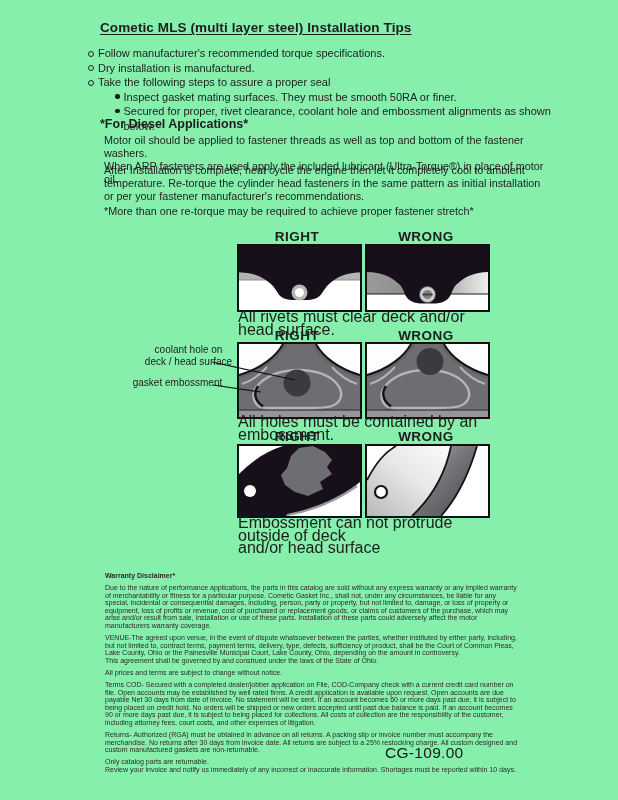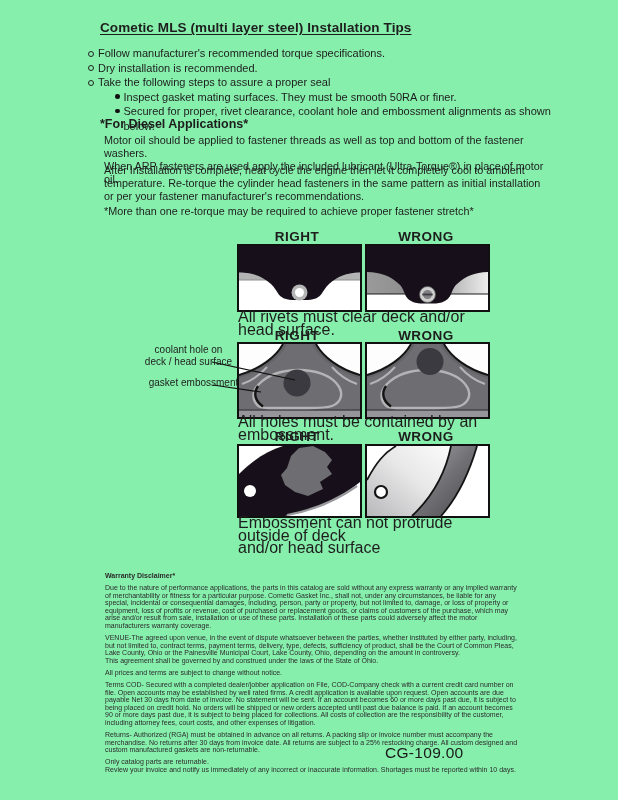--- a/index.html
+++ b/index.html
@@ -20,42 +20,42 @@
   .dlabel{position:absolute;width:70px;text-align:center;font-size:13.5px;font-weight:bold;letter-spacing:.5px;}
   .dl-left{left:262px;} .dl-right{left:391px;}
   .r1{top:229px;} .r2{top:328px;} .r3{top:429px;}
   .dimg{position:absolute;border:2.5px solid #101010;background:#fff;display:block;}
   .di-left{left:237px;} .di-right{left:365px;}
   .row1{top:244px;} .row2{top:342px;} .row3{top:444px;}
   .dcaption{position:absolute;left:238px;font-size:16px;line-height:12.5px;white-space:pre-line;width:260px;}
   .cap1{top:311px;} .cap2{top:416px;} .cap3{top:517px;}
   .annot{position:absolute;text-align:center;font-size:10px;line-height:11.5px;white-space:pre-line;margin-left:24px;}
   .an1{left:118px;top:344px;width:93px;}
-  .an2{left:120px;top:377px;width:99px;}
+  .an2{left:104px;top:377px;width:99px;}
   .leaders{position:absolute;left:205px;top:352px;pointer-events:none;}
   .fine{position:absolute;left:105px;top:572px;width:414px;color:#2b2b2b;}
   .fine-h{font-size:7px;font-weight:bold;margin:0 0 5px 0;}
   .fine-p{font-size:7px;line-height:7.6px;margin:0 0 4.5px 0;white-space:pre-line;}
   .code{position:absolute;left:385px;top:744px;font-size:15.5px;color:#1a1a1a;letter-spacing:.3px;}
 </style>
 </head>
 <body>
 
 <div class="page">
 
   <div class="title">Cometic MLS (multi layer steel) Installation Tips</div>
 
   <div class="tips">
     <div class="tip">
       <span class="m-o"></span>
       <span>Follow manufacturer's recommended torque specifications.</span>
     </div>
     <div class="tip">
       <span class="m-o"></span>
-      <span>Dry installation is recommended.</span>
+      <span>Dry installation is manufactured.</span>
     </div>
     <div class="tip">
       <span class="m-o"></span>
       <span>Take the following steps to assure a proper seal</span>
     </div>
     <div class="tip sub">
       <span class="m-f"></span>
       <span>Inspect gasket mating surfaces.  They must be smooth 50RA or finer.</span>
     </div>
     <div class="tip sub">

